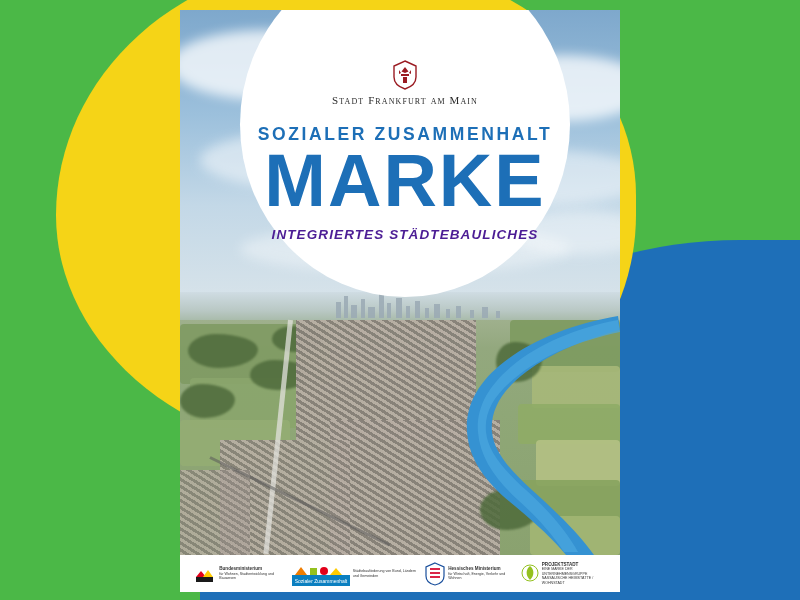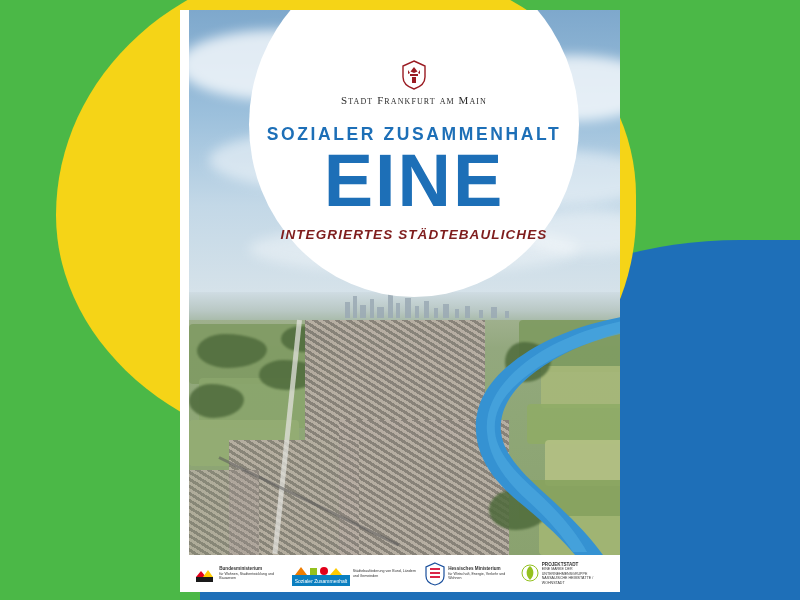--- a/index.html
+++ b/index.html
@@ -108,21 +108,20 @@
 
   
   .photo {
     position: absolute;
     left: 0;
     top: 0;
     width: 440px;
     height: 545px;
     overflow: hidden;
     background: #8fb8d8;
-    margin-left: 9px;
   }
 
   
   .sky {
     position: absolute;
     left: 0; top: 0;
     width: 440px; height: 300px;
     background: linear-gradient(180deg, #7ea8cc 0%, #9cc0dc 35%, #c3d8e7 65%, #d9e4ea 100%);
   }
   .cloud {
@@ -241,21 +240,21 @@
     font-weight: bold;
     letter-spacing: 2px;
     color: #1d6fb7;
     margin: 2px 0 10px 0;
   }
   .subtitle {
     font-size: 13.5px;
     font-style: italic;
     font-weight: bold;
     letter-spacing: 1.1px;
-    color: #7f1d1d;
+    color: #4c1d95;
     line-height: 1.45;
   }
 
   
   .footer {
     position: absolute;
     left: 0;
     bottom: 0;
     width: 440px;
     height: 37px;
@@ -379,21 +378,21 @@
         <svg class="crest" width="26" height="30" viewBox="0 0 26 30">
           <path d="M13 1 L24 6 L24 17 C24 24 19 27 13 29 C7 27 2 24 2 17 L2 6 Z" fill="#ffffff" stroke="#9a1b22" stroke-width="1.4"></path>
           <path d="M13 7 L16.5 11.5 L13 13 L9.5 11.5 Z" fill="#9a1b22"></path>
           <path d="M9 14 L17 14 L17 16 L9 16 Z" fill="#9a1b22"></path>
           <path d="M11 17 L15 17 L15 23 L11 23 Z" fill="#9a1b22"></path>
           <path d="M7 10 L9 13 L7 14 Z" fill="#9a1b22"></path>
           <path d="M19 10 L17 13 L19 14 Z" fill="#9a1b22"></path>
         </svg>
         <div class="cityline">Stadt Frankfurt am Main</div>
         <div class="kicker">SOZIALER ZUSAMMENHALT</div>
-        <div class="bigtitle">EINE</div>
+        <div class="bigtitle">MARKE</div>
         <div class="subtitle">
           <span>INTEGRIERTES STÄDTEBAULICHES</span><br>
         </div>
       </div>
     </div>
 
     <div class="footer">
 
       <div class="logo">
         <svg class="mark" width="22" height="22" viewBox="0 0 22 22">

